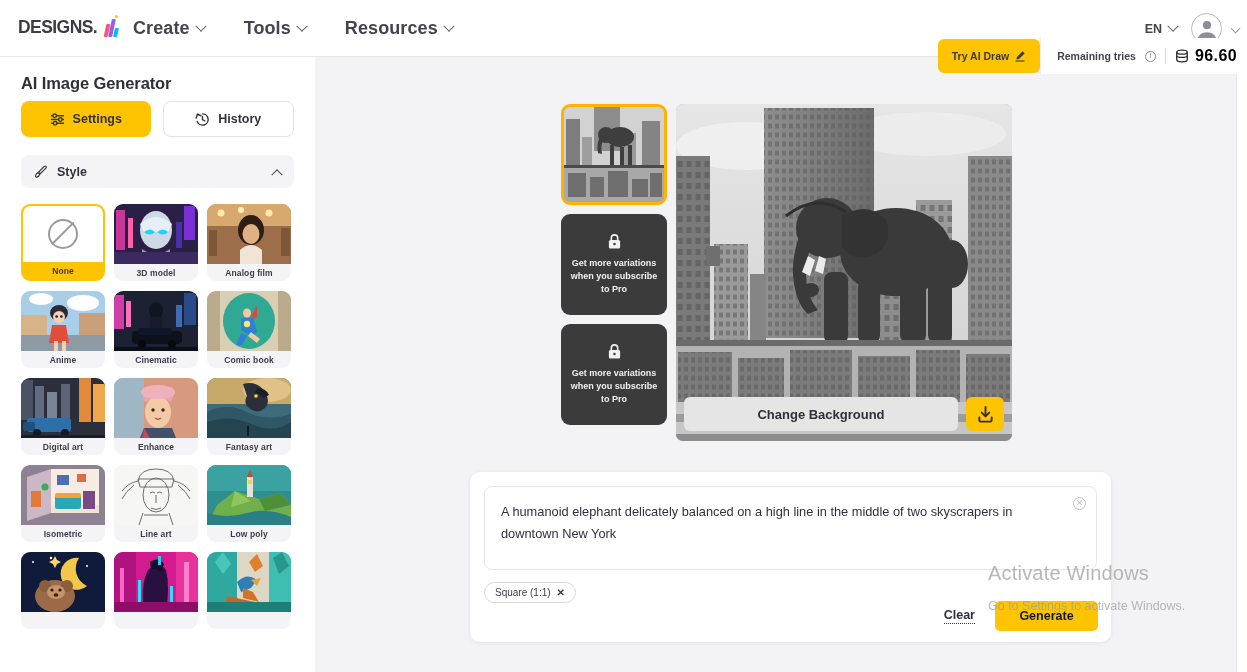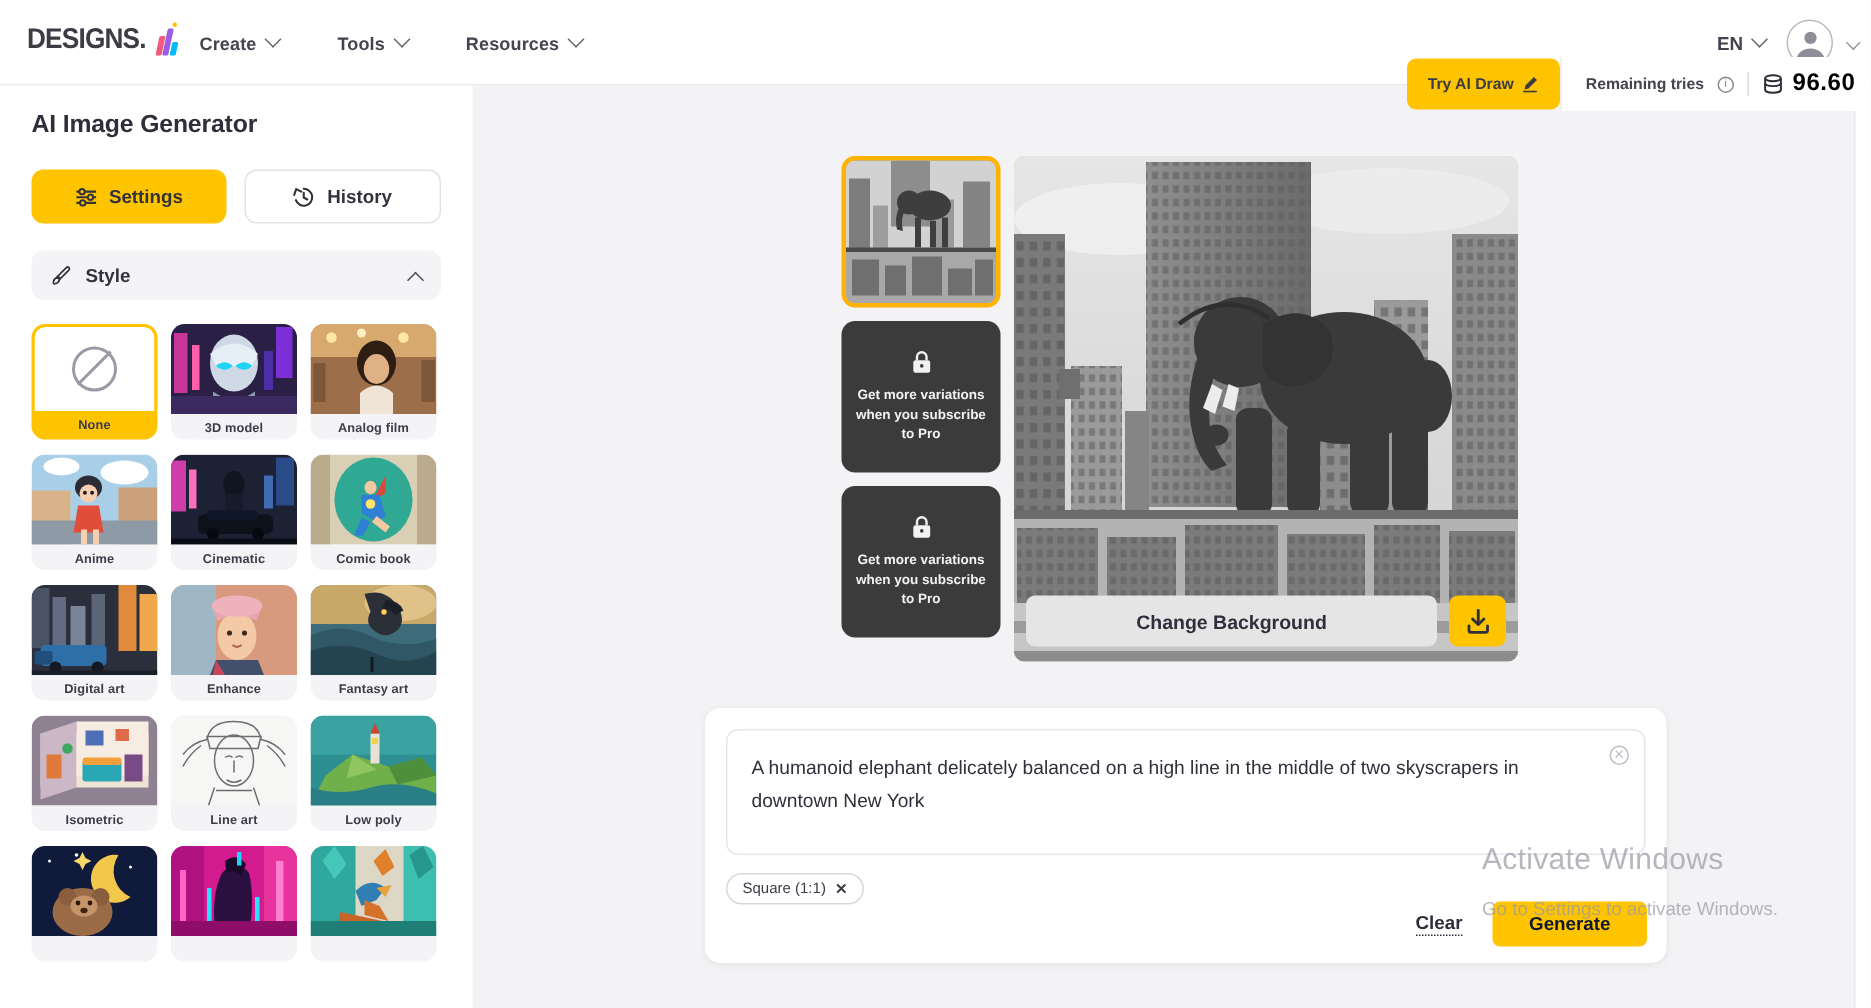--- a/index.html
+++ b/index.html
@@ -26,21 +26,21 @@
   .logo-ai { display:inline-flex; align-items:flex-end; height:20px; margin-left:1px; gap:1px; }
   .logo-ai .bar { width:3.5px; border-radius:1px; }
   .logo-ai .b1 { height:13px; background:#f05a7e; transform:skewX(-12deg); }
   .logo-ai .b2 { height:18px; background:#9b5de5; transform:skewX(-12deg); }
   .logo-ai .b3 { height:9px;  background:#00bbf9; transform:skewX(-12deg); }
   .logo-ai .dot { width:3.5px; height:3.5px; background:#ffc300; border-radius:50%; position:relative; top:-19px; left:-4px; }
 
   .nav { position:absolute; left:133px; top:0; height:57px; display:flex; align-items:center; gap:39px; }
   .nav-item {
     display:flex; align-items:center; gap:7px; cursor:pointer;
-    font-size:12px; font-weight:bold; color:#44444f; letter-spacing:.1px;
+    font-size:18px; font-weight:bold; color:#44444f; letter-spacing:.1px;
   }
   .caret { width:8px; height:8px; border-right:1.6px solid #66666f; border-bottom:1.6px solid #66666f;
            transform:rotate(45deg) translate(-2px,-2px); }
 
   .hdr-right { position:absolute; right:8px; top:0; height:57px; display:flex; align-items:center; gap:14px; }
   .lang { display:flex; align-items:center; gap:7px; font-size:12.5px; font-weight:bold; color:#44444f; cursor:pointer; }
   .avatar {
     width:31px; height:31px; border-radius:50%; border:1.5px solid #b9b9c2;
     display:flex; align-items:center; justify-content:center; overflow:hidden; background:#fff; cursor:pointer;
   }
@@ -68,21 +68,21 @@
   .vdiv { width:1px; height:16px; background:#dcdce3; }
   .credits { display:flex; align-items:center; gap:6px; font-size:16px; font-weight:bold; color:#000000; letter-spacing:.4px; }
   .coin { width:14px; height:14px; }
 
   
   .sidebar {
     position:absolute; left:0; top:57px; width:315px; height:615px;
     background:#ffffff; padding:0 14px; overflow:hidden;
   }
   .panel-title { font-size:16.5px; font-weight:bold; color:#2f2f3c; margin:17px 0 0 7px; letter-spacing:-.1px; }
-  .seg { display:flex; gap:12px; margin-top:20px; padding:0 7px; }
+  .seg { display:flex; gap:12px; margin-top:8px; padding:0 7px; }
   .seg-btn {
     flex:1; height:36px; border-radius:8px; display:flex; align-items:center; justify-content:center; gap:8px;
     font-size:12.5px; font-weight:bold; cursor:pointer;
   }
   .seg-btn.active { background:#ffc400; color:#32323d; }
   .seg-btn.idle { background:#fff; border:1px solid #e2e2e9; color:#32323d; }
 
   .accordion {
     margin:18px 7px 0 7px; height:33px; background:#f4f4f7; border-radius:8px;
     display:flex; align-items:center; justify-content:space-between; padding:0 13px; cursor:pointer;

